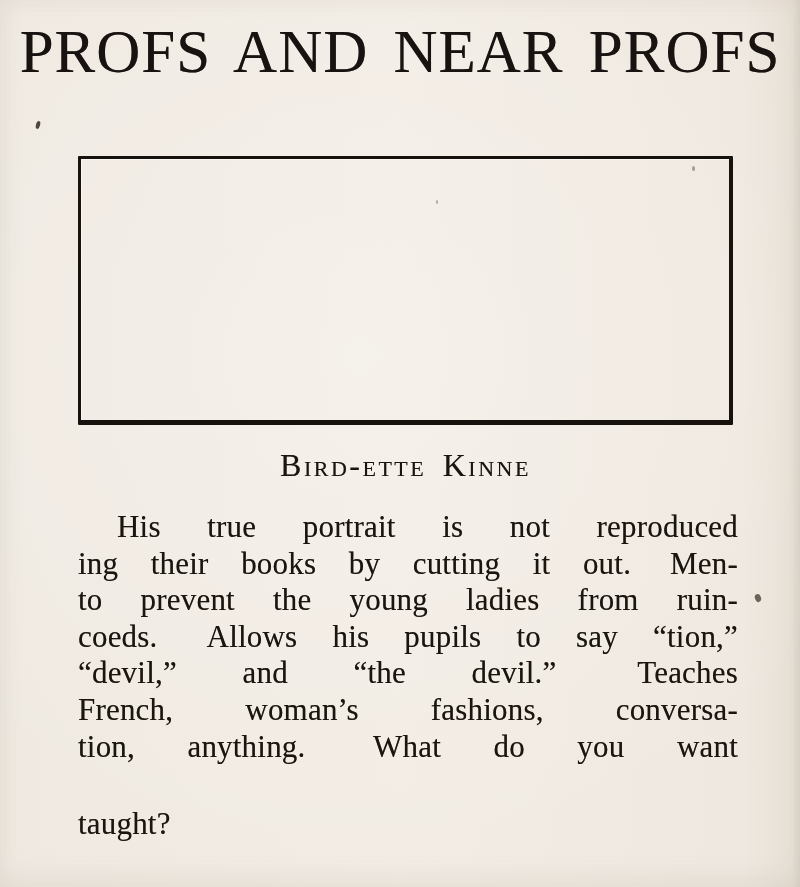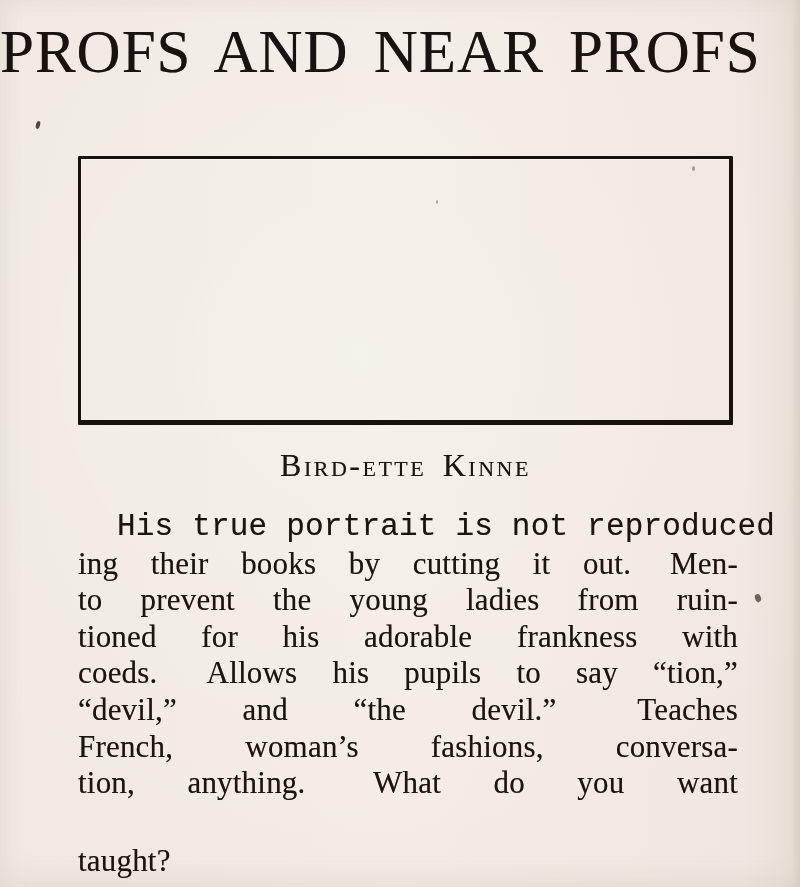--- a/index.html
+++ b/index.html
@@ -23,20 +23,21 @@
       #f0eae2;
     box-shadow: inset 0 -10px 24px rgba(160,145,128,0.12), inset 0 6px 18px rgba(180,168,150,0.08);
   }
 
   
   .title {
     position: absolute;
     top: 19px;
     left: 0;
     width: 100%;
+    text-align: center;
     font-size: 61px;
     line-height: 66px;
     font-weight: normal;
     letter-spacing: 1px;
     word-spacing: 9px;
     color: #181310;
     text-shadow: 0 0 0.5px rgba(24,19,16,0.55);
     white-space: nowrap;
   }
 
@@ -83,21 +84,21 @@
     letter-spacing: 0.2px;
     text-shadow: 0 0 0.5px rgba(27,21,16,0.5);
   }
   .body-text .line {
     line-height: 36.6px;
     height: 36.6px;
     text-align: justify;
     text-align-last: justify;
     white-space: nowrap;
   }
-  .body-text .line.first { text-indent: 39px; font-family: Liberation Mono, monospace; }
+  .body-text .line.first { text-indent: 39px; }
   .body-text .line.last  { text-align-last: left; white-space: normal; margin-top: 41px; }
 
   
   .speck { position: absolute; background: #5d554a; }
   .speck-a {
     left: 36px; top: 121px; width: 4px; height: 8px;
     border-radius: 60% 40% 50% 50%; transform: rotate(14deg);
     background: #4e463c;
   }
   .speck-b {
@@ -122,21 +123,20 @@
   <h1 class="title">PROFS AND NEAR PROFS</h1>
 
   <div class="portrait-box"></div>
 
   <div class="caption">Bird-ette Kinne</div>
 
   <div class="body-text">
     <div class="line first">His true portrait is not reproduced</div>
     <div class="line">ing their books by cutting it out.  Men-</div>
     <div class="line">to prevent the young ladies from ruin-</div>
-    <div class="line">tioned for his adorable frankness with</div>
     <div class="line">coeds.  Allows his pupils to say “tion,”</div>
     <div class="line">“devil,” and “the devil.”  Teaches</div>
     <div class="line">French, woman’s fashions, conversa-</div>
     <div class="line">tion, anything.  What do you want</div>
     <div class="line last">taught?</div>
   </div>
 
   <div class="speck speck-a"></div>
   <div class="speck speck-b"></div>
   <div class="speck speck-c"></div>

